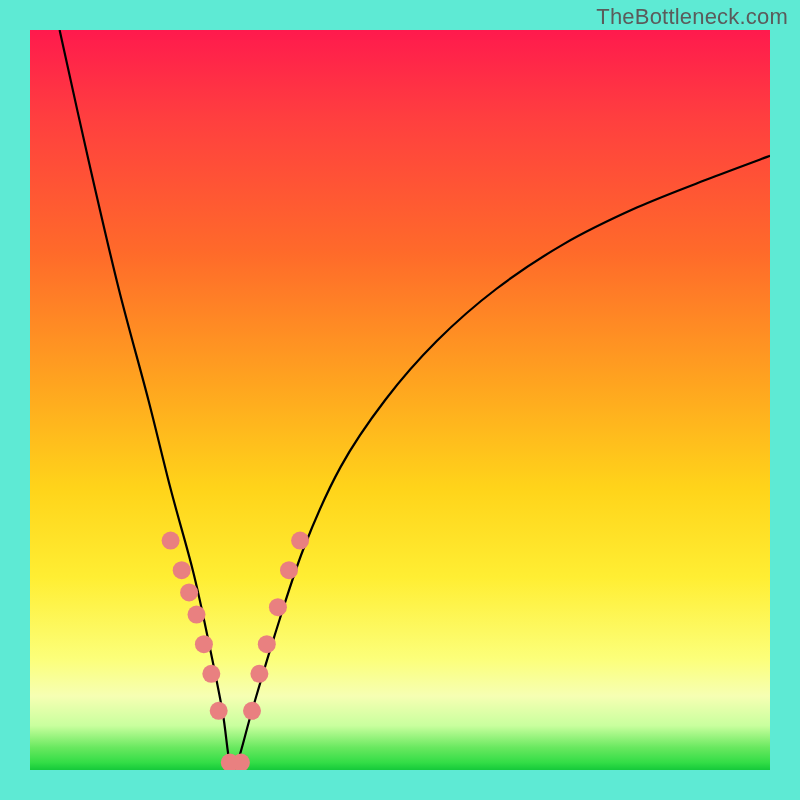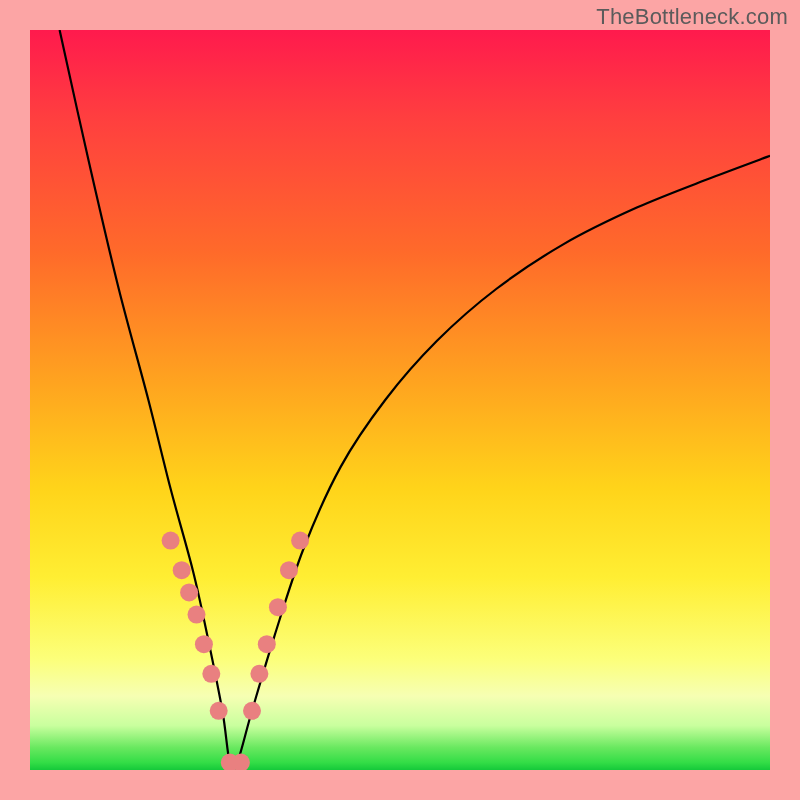--- a/index.html
+++ b/index.html
@@ -9,21 +9,21 @@
     height: 800px;
     overflow: hidden;
     background: #000;
     font-family: Arial, Helvetica, sans-serif;
   }
   .frame {
     position: absolute;
     left: 0; top: 0;
     width: 800px;
     height: 800px;
-    background: #fca5a5;
+    background: #5eead4;
   }
   .plot-area {
     position: absolute;
     left: 30px;
     top: 30px;
     width: 740px;
     height: 740px;
     
     background: linear-gradient(
       to bottom,

